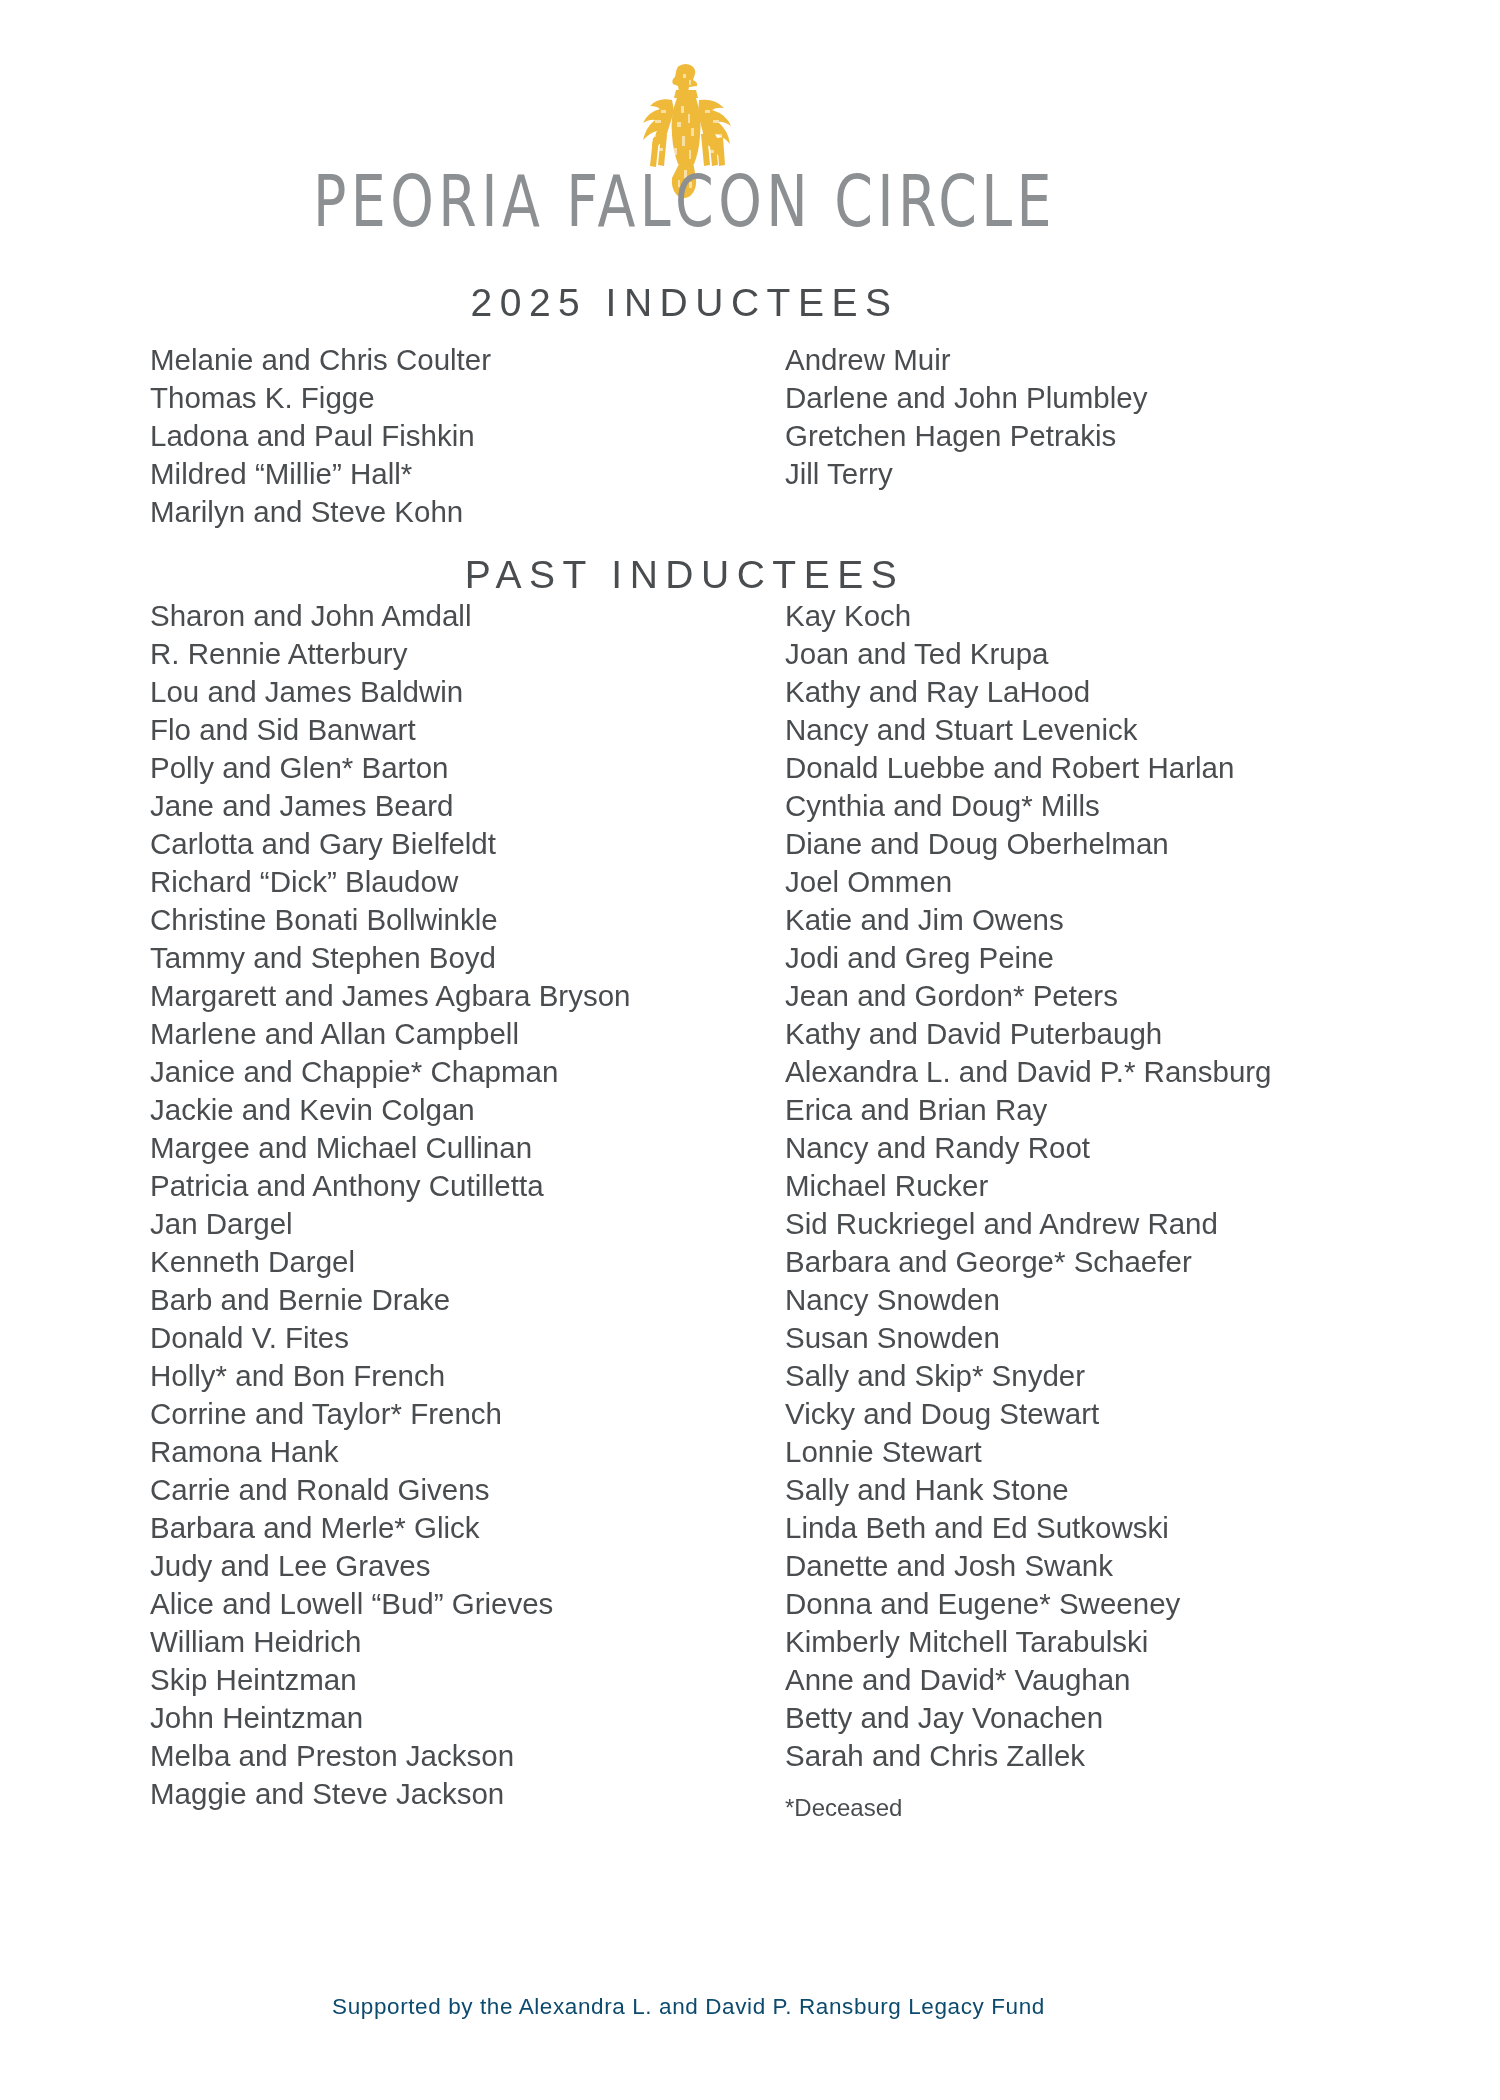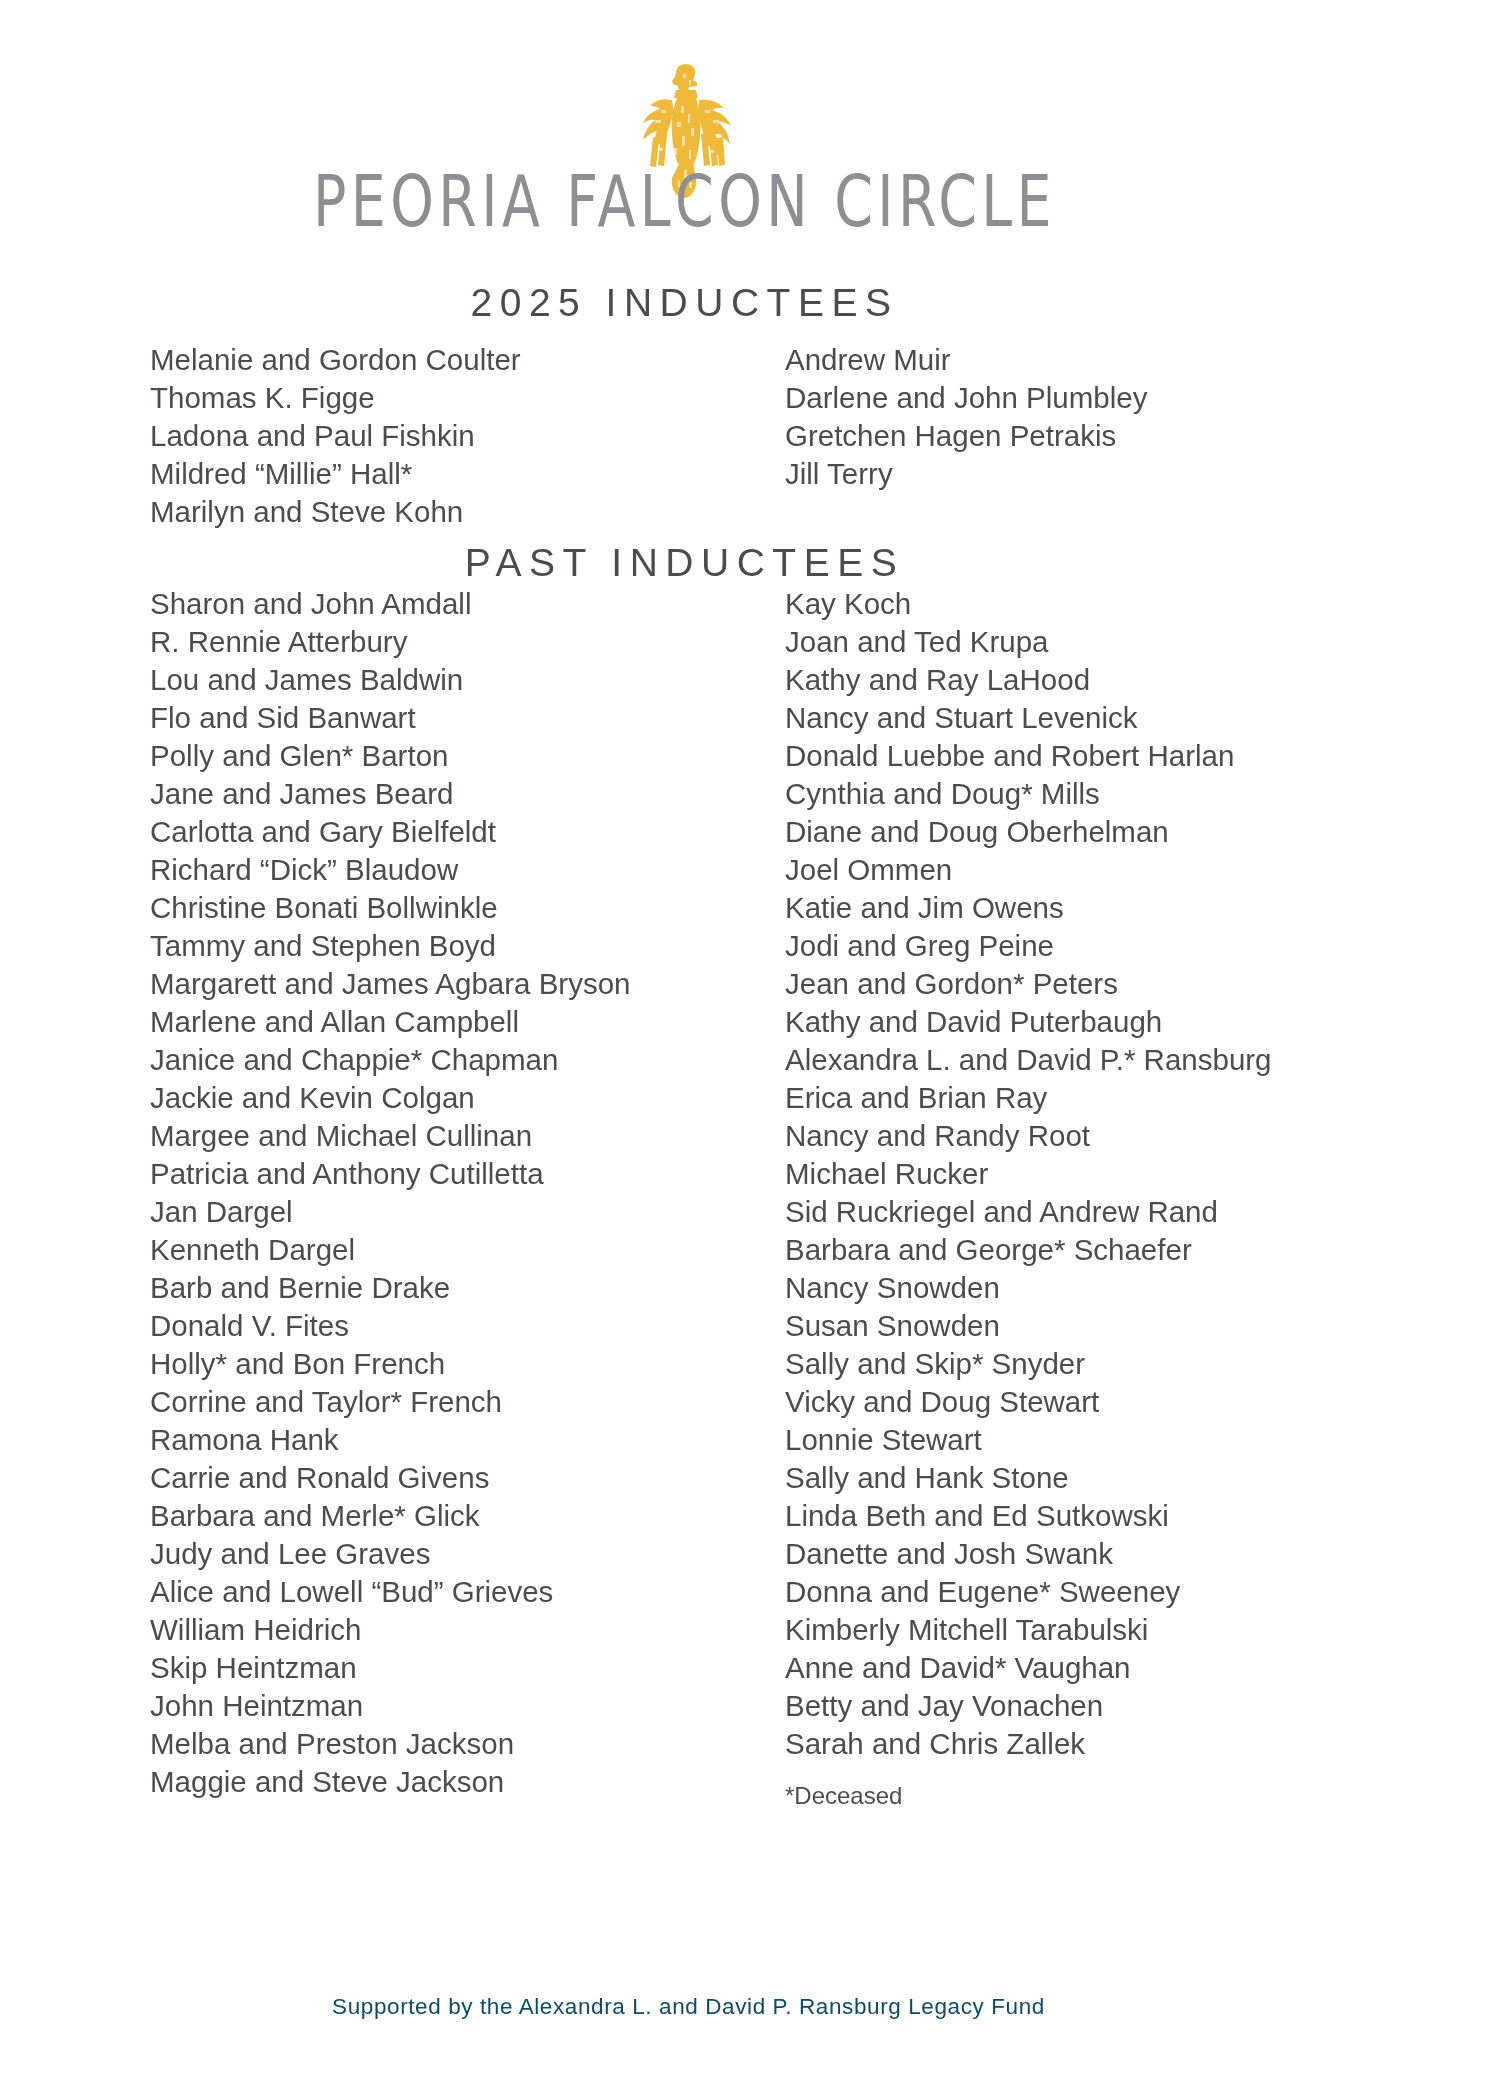--- a/index.html
+++ b/index.html
@@ -55,21 +55,21 @@
   
   .section-heading {
     text-align: center;
     font-size: 39px;
     letter-spacing: 7.5px;
     color: #4a4d4f;
     font-weight: 400;
     font-family: "Liberation Sans", sans-serif;
   }
   #heading-2025 { margin-top: 48px; text-align: center; }
-  #heading-past { margin-top: 10px; }
+  #heading-past { margin-top: 22px; }
 
   
   .columns {
     display: flex;
     padding-left: 150px;
     padding-right: 100px;
     box-sizing: border-box;
   }
   .col {
     width: 635px;
@@ -161,21 +161,21 @@
         </g>
       </svg>
     </span>
   </div>
 
   <div class="org-title">PEORIA FALCON CIRCLE</div>
 
   <div class="section-heading" id="heading-2025">2025 INDUCTEES</div>
   <div class="columns" id="inductees-2025">
     <div class="col left">
-      <div class="name">Melanie and Gordon Coulter</div>
+      <div class="name">Melanie and Chris Coulter</div>
       <div class="name">Thomas K. Figge</div>
       <div class="name">Ladona and Paul Fishkin</div>
       <div class="name">Mildred “Millie” Hall*</div>
       <div class="name">Marilyn and Steve Kohn</div>
     </div>
     <div class="col right">
       <div class="name">Andrew Muir</div>
       <div class="name">Darlene and John Plumbley</div>
       <div class="name">Gretchen Hagen Petrakis</div>
       <div class="name">Jill Terry</div>

